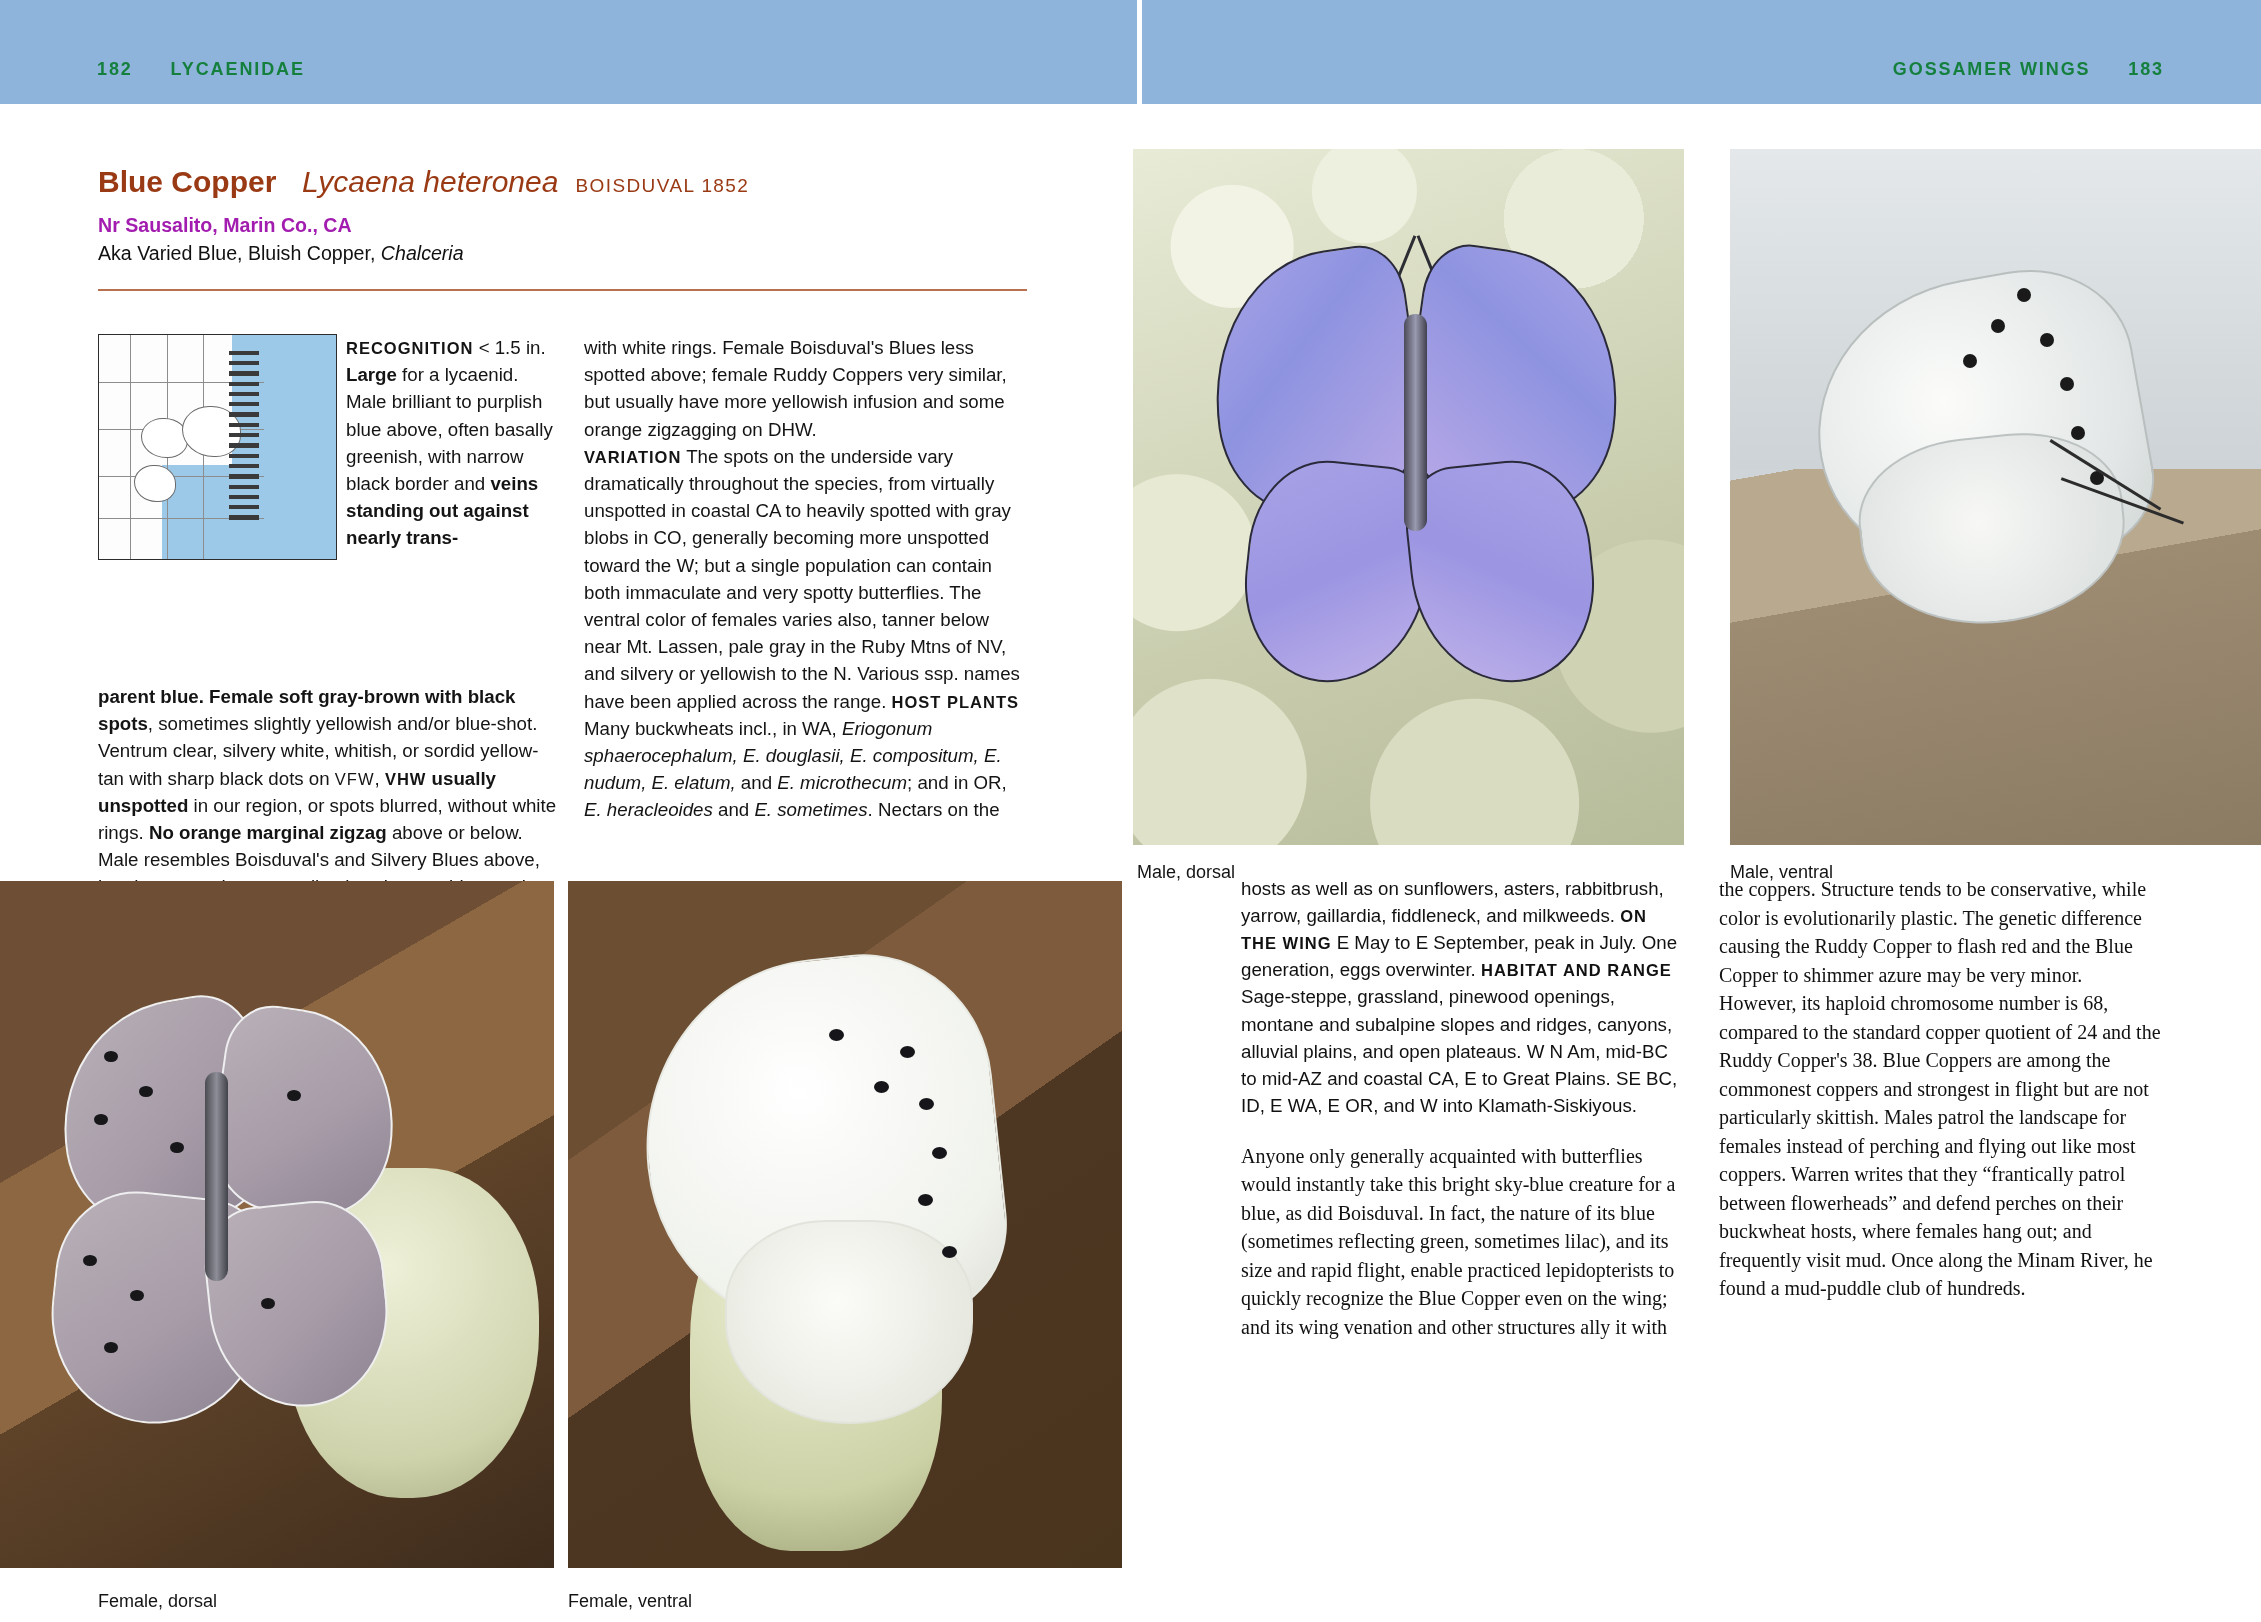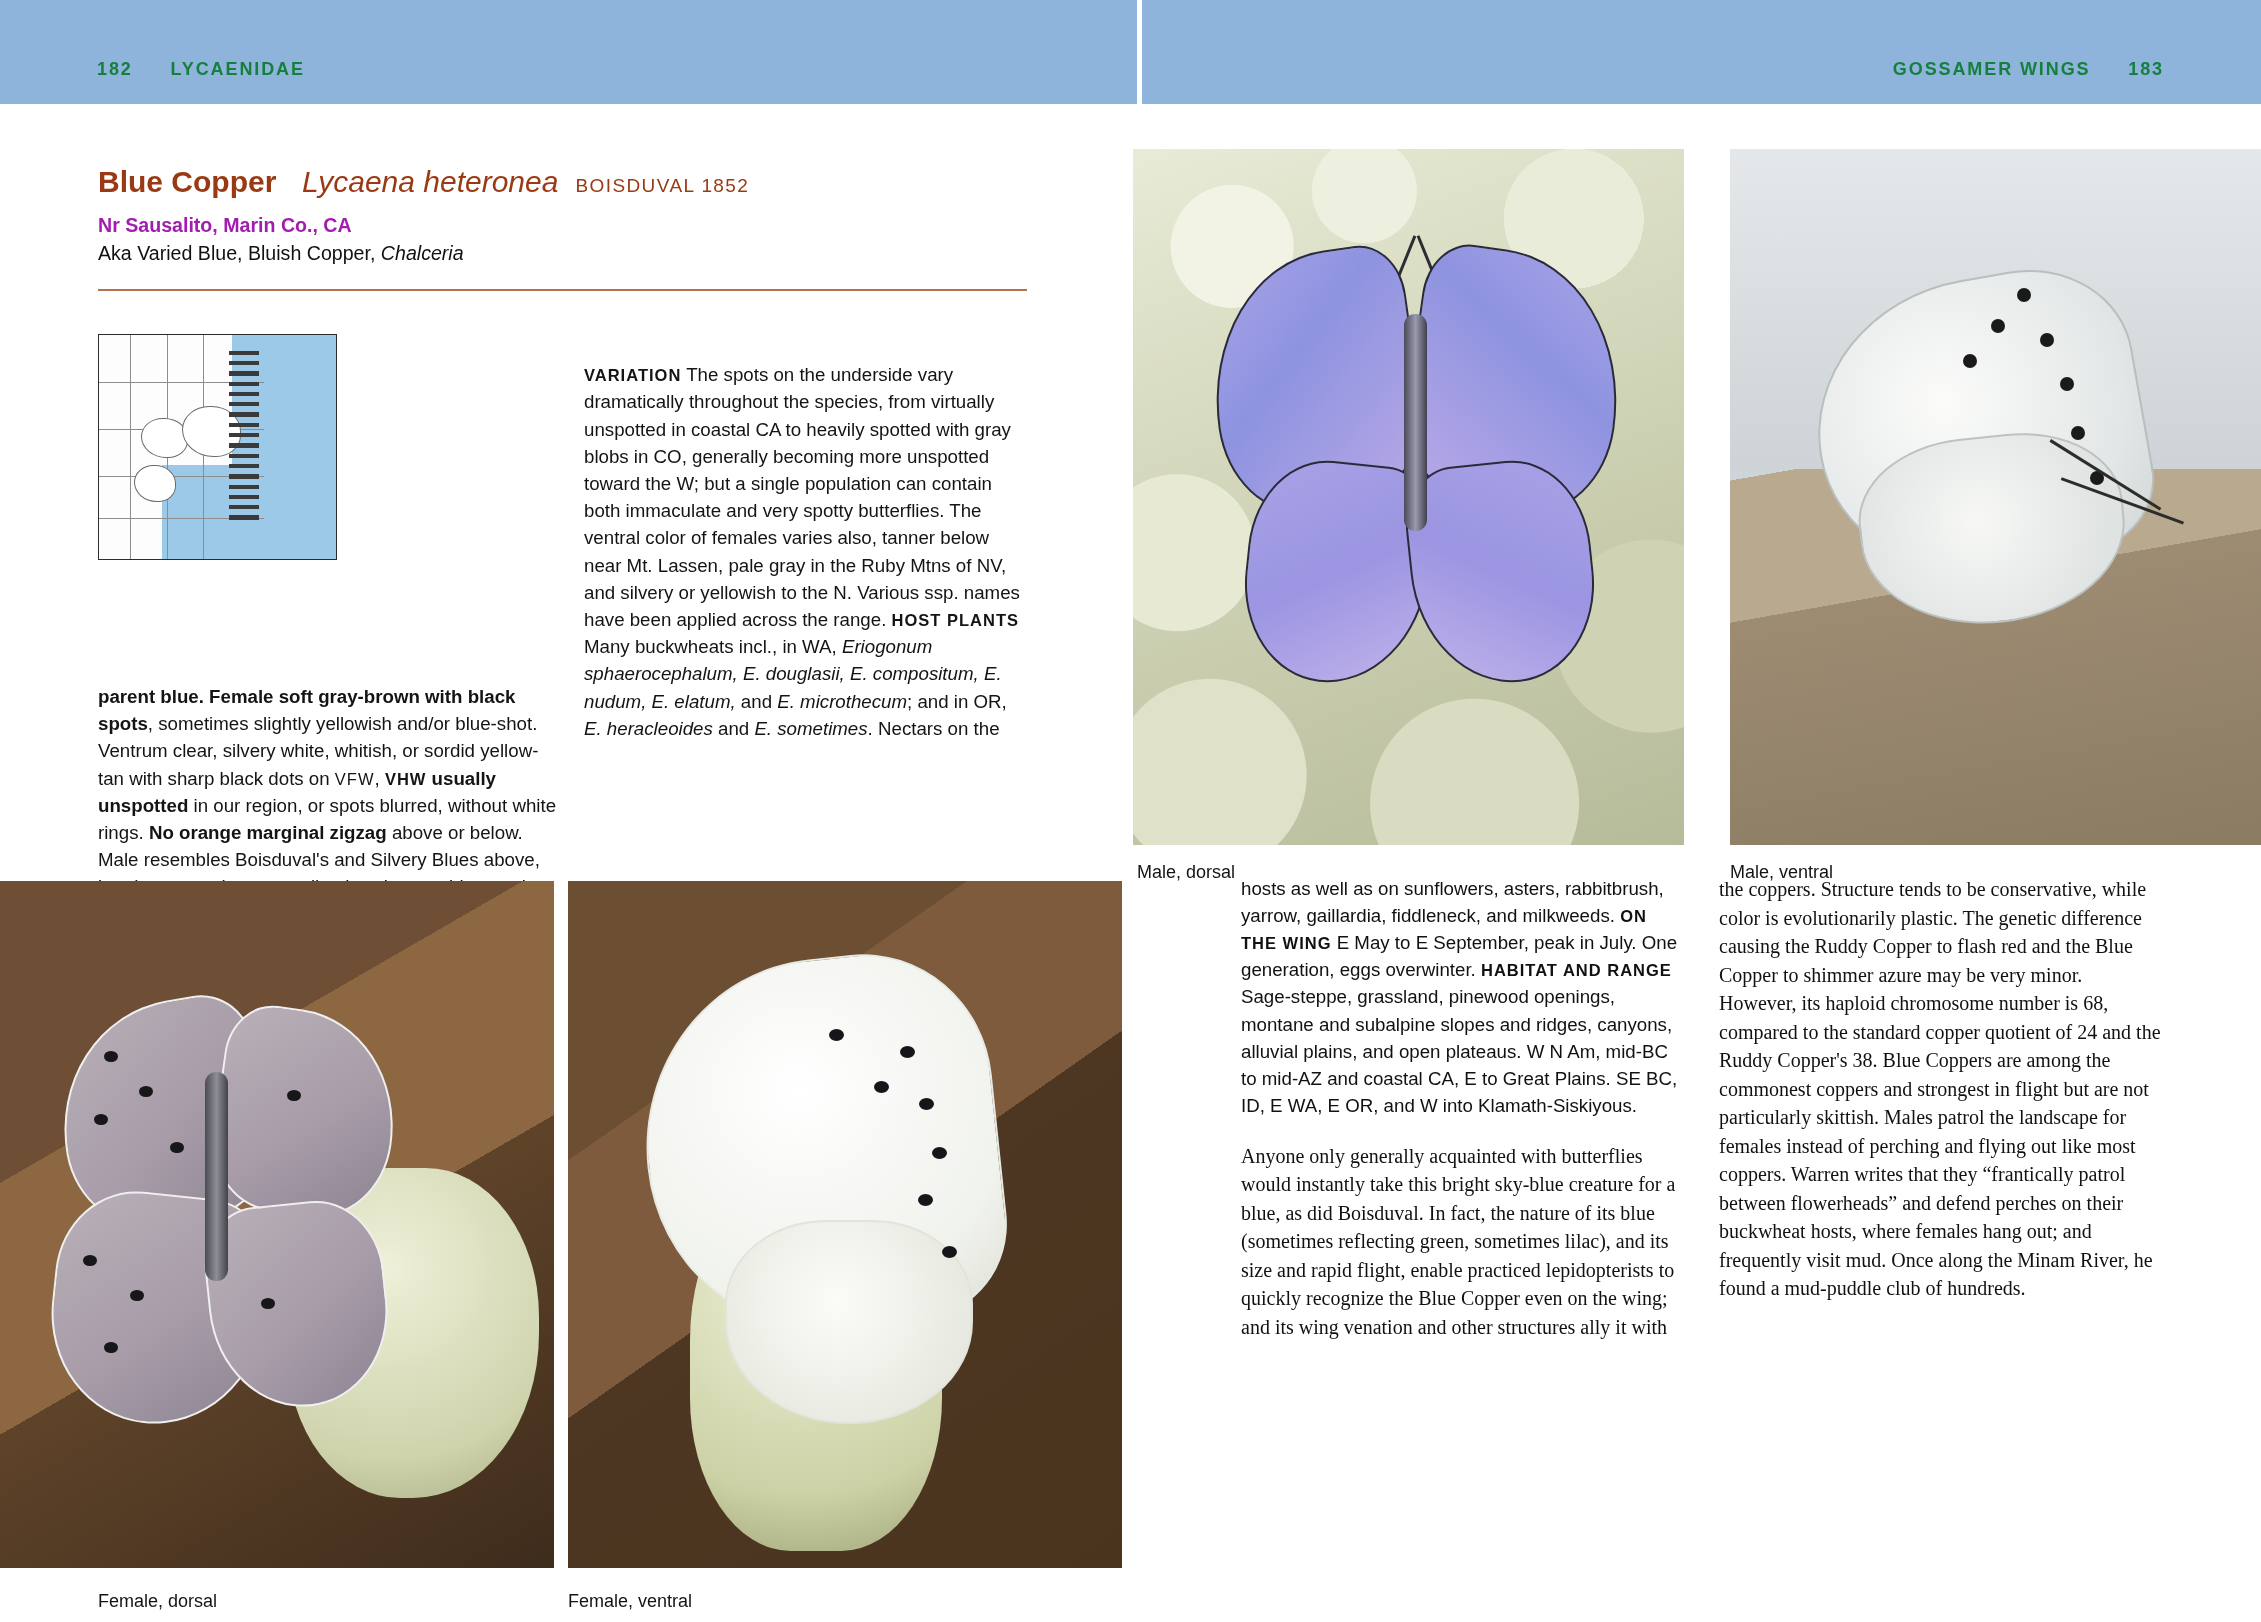--- a/index.html
+++ b/index.html
@@ -429,28 +429,35 @@
         <i></i>
         <i></i>
         <i></i>
         <i></i>
         <i></i>
         <i></i>
         <i></i>
     </div>
   </div>
 
+  <div class="col col-a-top">
+    <span class="sc">RECOGNITION</span>
+    <span>
+      &lt; 1.5 in. <b>Large</b> for a lycaenid. Male brilliant to purplish blue above, often basally greenish, with narrow black border and <b>veins standing out against nearly trans-</b>
+    </span>
+  </div>
 
   <div class="col col-a-wide">
     <span>
       <b>parent blue. Female soft gray-brown with black spots</b>, sometimes slightly yellowish and/or blue-shot. Ventrum clear, silvery white, whitish, or sordid yellow-tan with sharp black dots on <span class="sc-plain">VFW</span>, <b><span class="sc-plain">VHW</span> usually unspotted</b> in our region, or spots blurred, without white rings. <b>No orange marginal zigzag</b> above or below. Male resembles Boisduval's and Silvery Blues above, but these are slower, smaller, less intense blue, and more distinctly spotted below, white or black
     </span>
   </div>
 
   <div class="col col-b">
+    <span>with white rings. Female Boisduval's Blues less spotted above; female Ruddy Coppers very similar, but usually have more yellowish infusion and some orange zigzagging on DHW.</span>
     <br>
     <span class="sc">VARIATION</span>
     <span>The spots on the underside vary dramatically throughout the species, from virtually unspotted in coastal CA to heavily spotted with gray blobs in CO, generally becoming more unspotted toward the W; but a single population can contain both immaculate and very spotty butterflies. The ventral color of females varies also, tanner below near Mt. Lassen, pale gray in the Ruby Mtns of NV, and silvery or yellowish to the N. Various ssp. names have been applied across the range.</span>
     <span class="sc">HOST PLANTS</span>
     <span>
       Many buckwheats incl., in WA, <i>Eriogonum sphaerocephalum, E. douglasii, E. compositum, E. nudum, E. elatum,</i> and <i>E. microthecum</i>; and in OR, <i>E. heracleoides</i> and <i>E. sometimes</i>. Nectars on the
     </span>
   </div>
 
   <div class="col-c serif">

